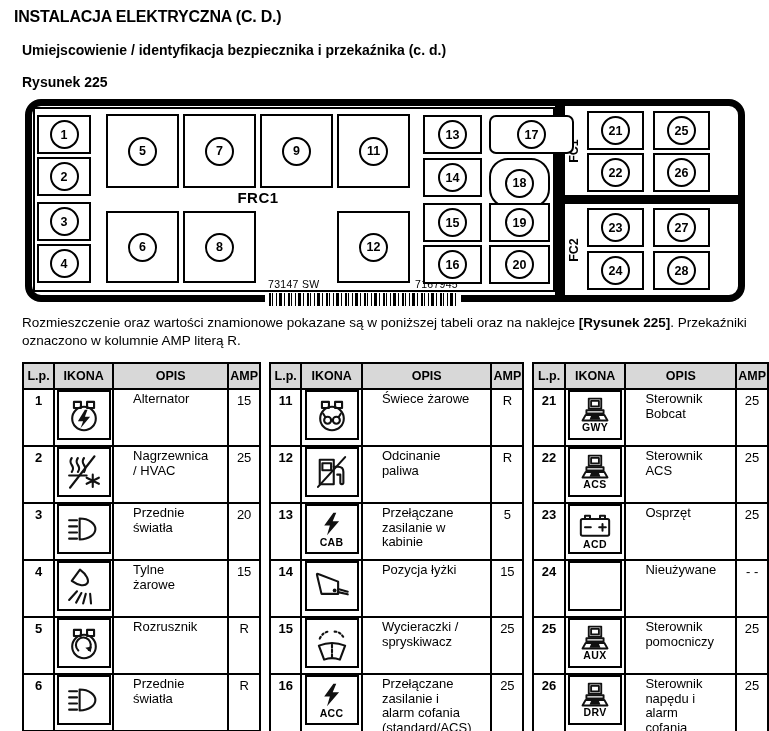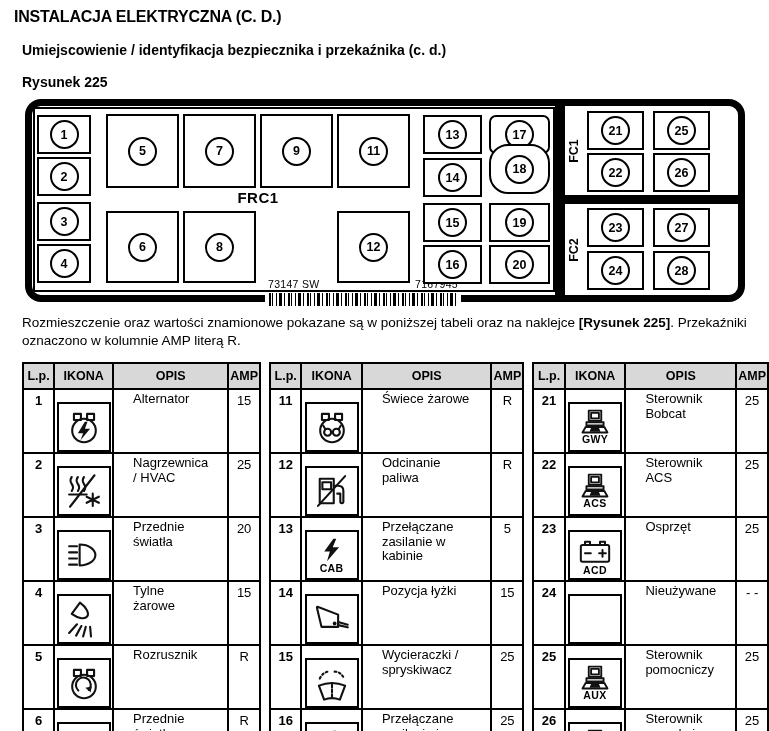--- a/index.html
+++ b/index.html
@@ -40,21 +40,21 @@
   .tables{position:absolute;left:22px;top:362px;display:flex;gap:8px;align-items:flex-start;}
   table.ftable{border-collapse:collapse;table-layout:fixed;background:#0f172a;}
   .ftable th{border:2px solid #000;background:#d8d8d8;font-size:12.5px;font-weight:bold;
              height:24px;padding:0 1px;}
   .ftable td{border:2px solid #000;vertical-align:top;padding:0;background:#fff;}
   .ftable thead tr{height:26px;}
   .ftable tbody tr{height:57px;}
   td.lp{font-weight:bold;font-size:13px;text-align:center;padding-top:3px;}
   td.opis{font-size:13px;padding:2px 19px;line-height:1.12;}
   td.amp{font-size:13px;text-align:center;padding-top:3px;}
-  .iconbox{width:54px;height:50px;border:2.5px solid #000;margin:12px auto 0;box-sizing:border-box;
+  .iconbox{width:54px;height:50px;border:2.5px solid #000;margin:0 auto 0;box-sizing:border-box;
            display:flex;flex-direction:column;align-items:center;justify-content:center;background:#fff;}
   .iconbox svg{display:block;}
   .iclabel{font-size:10.5px;font-weight:bold;letter-spacing:0.4px;line-height:11px;}
 </style>
 </head>
 <body>
 
 <div class="title">INSTALACJA ELEKTRYCZNA (C. D.)</div>
 <div class="subtitle">Umiejscowienie / identyfikacja bezpiecznika i przekaźnika (c. d.)</div>
 <div class="figlabel">Rysunek 225</div>
@@ -93,27 +93,27 @@
       </div>
       <div class="fusebox" style="left:305px;top:8px;width:73px;height:74px;z-index:2;">
         <div class="numcircle">11</div>
       </div>
       <div class="fusebox" style="left:305px;top:105px;width:73px;height:72px;z-index:2;">
         <div class="numcircle">12</div>
       </div>
       <div class="fusebox" style="left:391px;top:9px;width:59px;height:39px;z-index:2;">
         <div class="numcircle">13</div>
       </div>
-      <div class="fusebox" style="left:457px;top:9px;width:61px;height:39px;z-index:2;border-radius:7px;">
+      <div class="fusebox" style="left:457px;top:9px;width:85px;height:39px;z-index:2;border-radius:7px;">
         <div class="numcircle">17</div>
       </div>
       <div class="fusebox" style="left:391px;top:52px;width:59px;height:39px;z-index:2;">
         <div class="numcircle">14</div>
       </div>
-      <div class="fusebox" style="left:457px;top:38px;width:61px;height:50px;z-index:2;border-radius:19px;">
+      <div class="fusebox" style="left:457px;top:52px;width:61px;height:50px;z-index:2;border-radius:19px;">
         <div class="numcircle">18</div>
       </div>
       <div class="fusebox" style="left:391px;top:97px;width:59px;height:39px;z-index:2;">
         <div class="numcircle">15</div>
       </div>
       <div class="fusebox" style="left:457px;top:97px;width:61px;height:39px;z-index:2;">
         <div class="numcircle">19</div>
       </div>
       <div class="fusebox" style="left:391px;top:139px;width:59px;height:39px;z-index:2;">
         <div class="numcircle">16</div>

